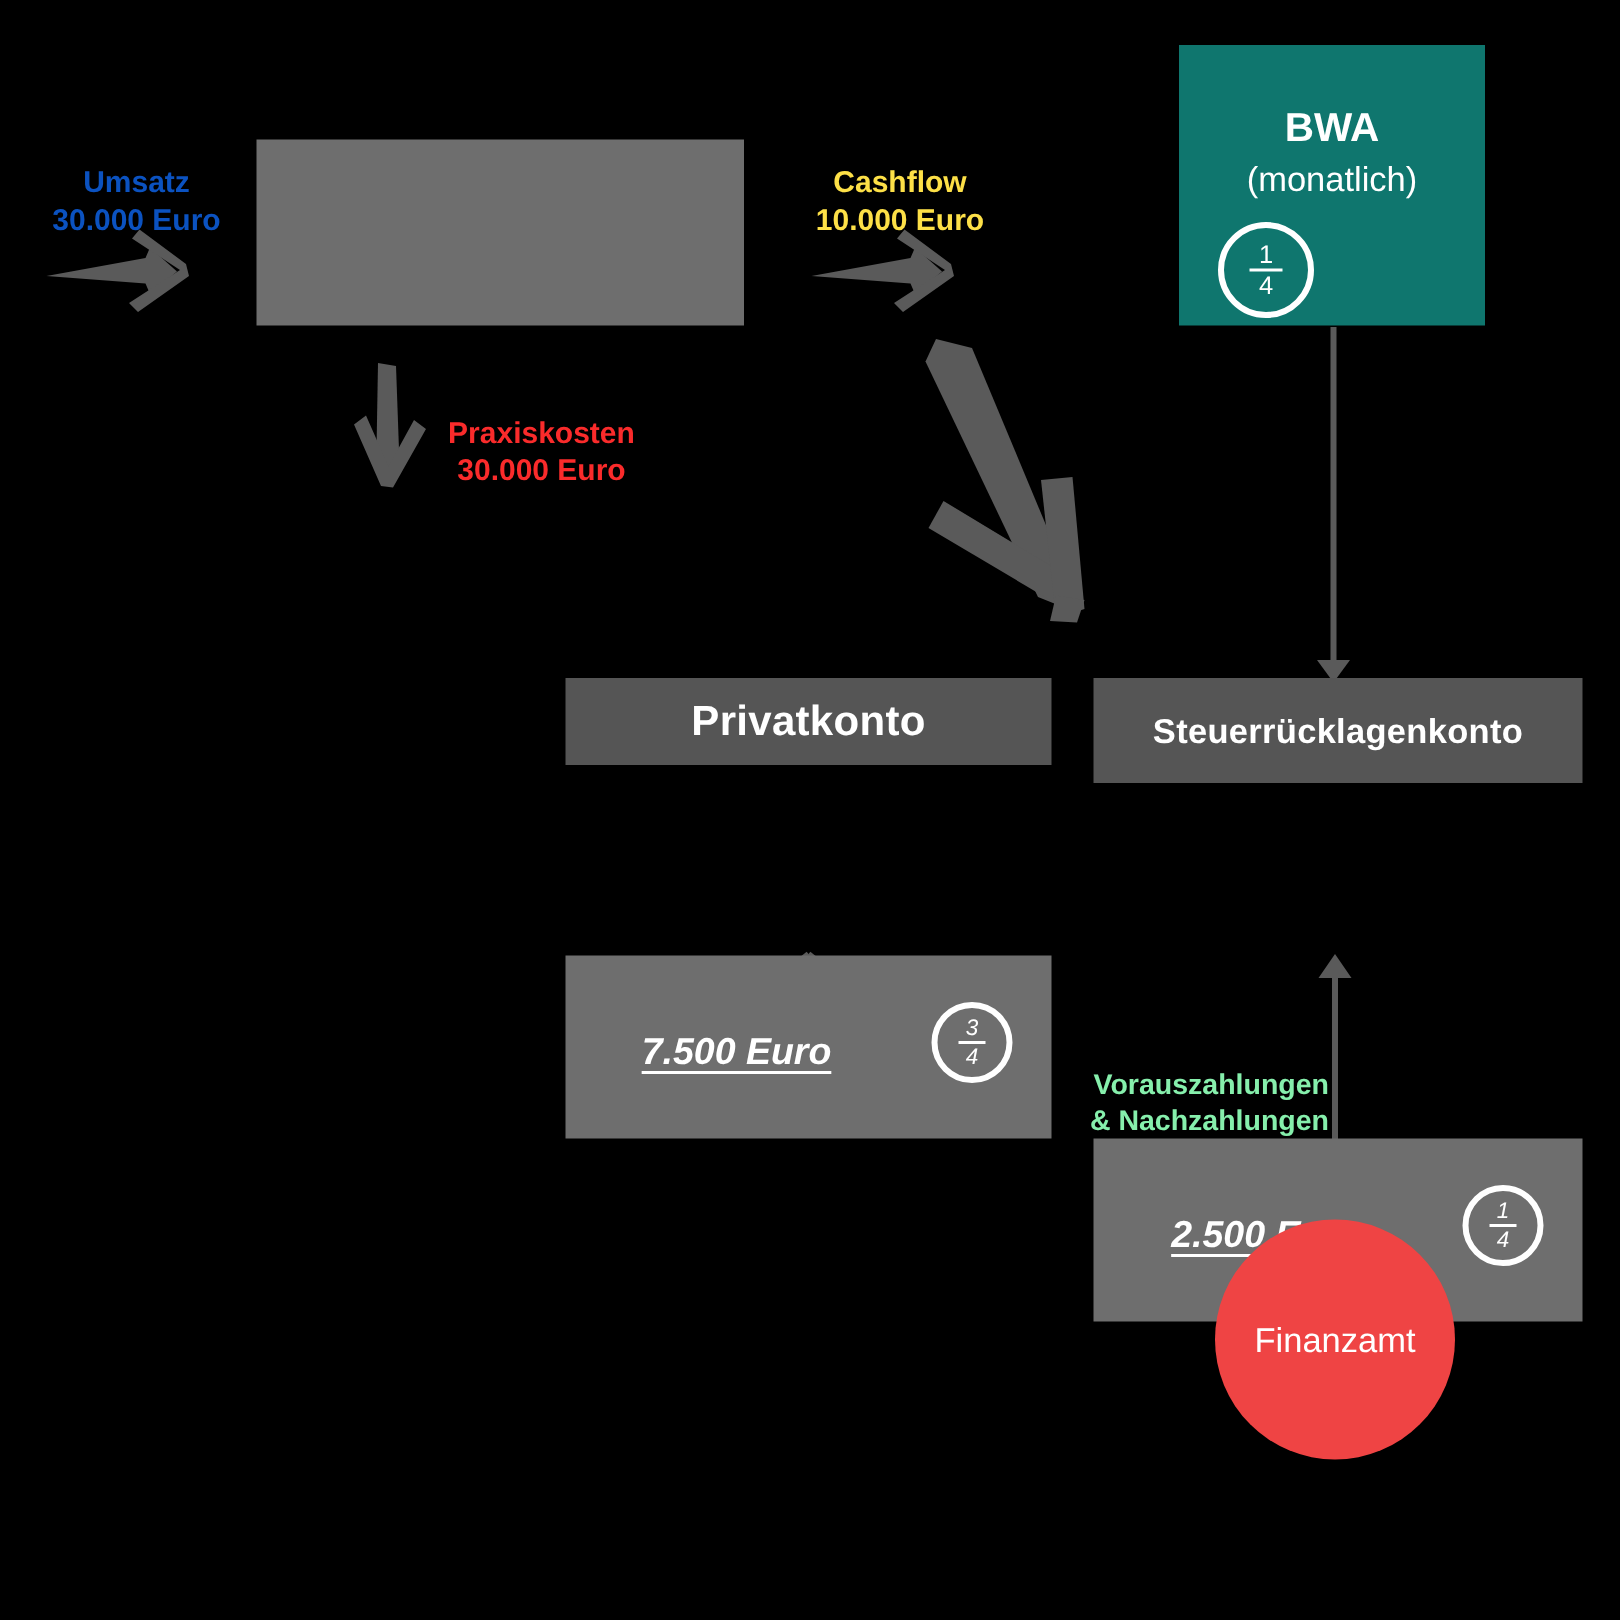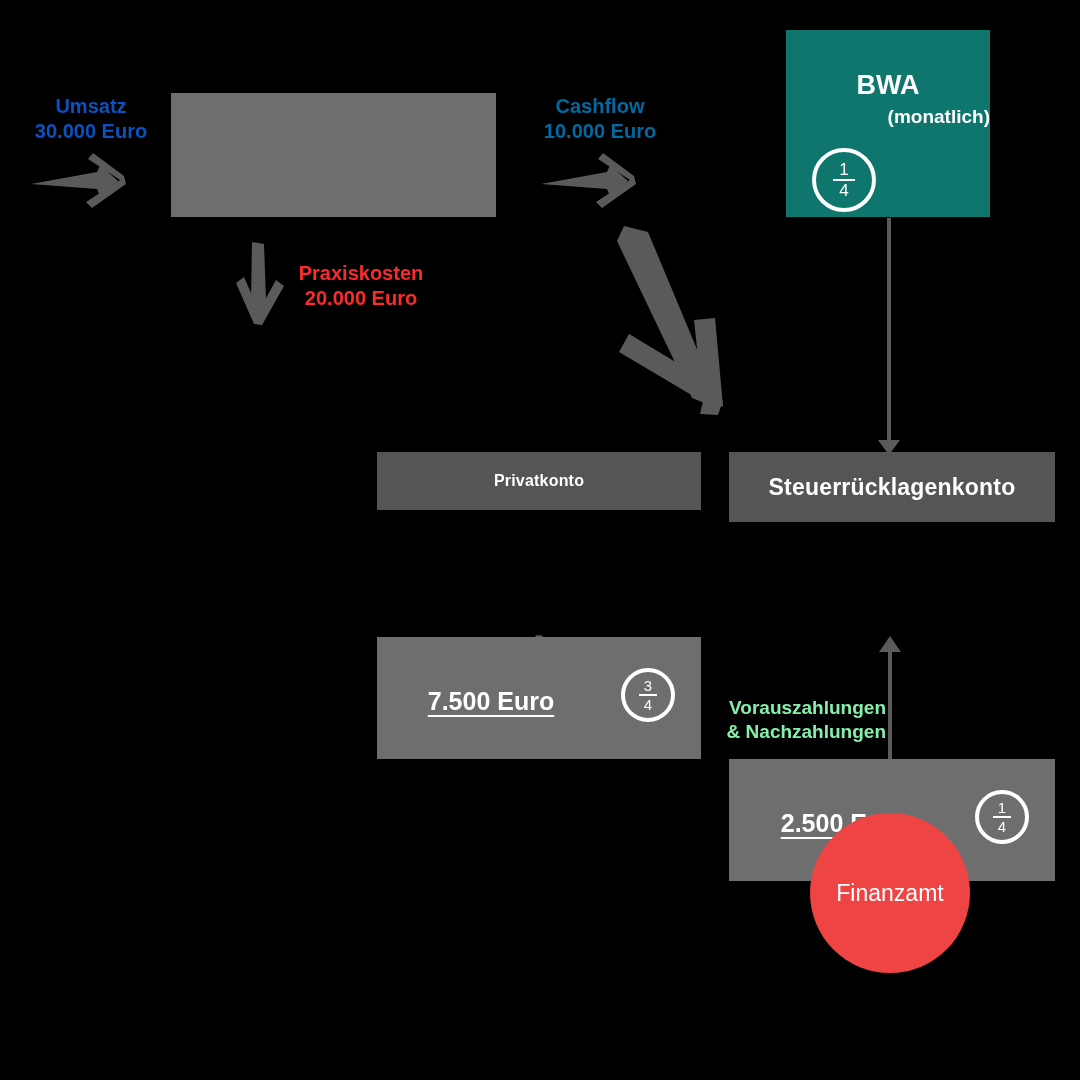--- a/index.html
+++ b/index.html
@@ -26,35 +26,36 @@
     font-weight: bold;
     display: flex;
     align-items: center;
     justify-content: center;
     text-align: center;
     letter-spacing: 0.2px;
   }
   .acct-body {
     background: #6e6e6e;
     position: relative;
+    font-style: italic;
   }
 
   
   #praxiskonto-header {
     left: 171px; top: 31px; width: 325px; height: 60px;
     font-size: 25px;
   }
   #praxiskonto-body {
     left: 171px; top: 93px; width: 325px; height: 124px;
   }
 
   
   #privatkonto-header {
     left: 377px; top: 452px; width: 324px; height: 58px;
-    font-size: 16px;
+    font-size: 28px;
   }
   #privatkonto-body {
     left: 377px; top: 513px; width: 324px; height: 122px;
   }
 
   
   #steuer-header {
     left: 729px; top: 452px; width: 326px; height: 70px;
     font-size: 23px;
   }
@@ -100,21 +101,21 @@
     left: 786px; top: 30px; width: 204px; height: 187px;
     background: #0f766e;
     color: #ffffff;
   }
   #bwa-title {
     position: absolute; left: 0; right: 0; top: 40px;
     text-align: center; font-size: 27px; font-weight: bold;
   }
   #bwa-sub {
     position: absolute; left: 0; right: 0; top: 76px;
-    text-align: right; font-size: 19px; font-weight: bold;
+    text-align: center; font-size: 23px; font-weight: normal;
   }
   #bwa-frac {
     width: 56px; height: 56px;
     left: 26px; top: 118px;
     border-width: 4px;
   }
   #bwa-frac .frac-num, #bwa-frac .frac-den { font-size: 17px; }
   #bwa-frac .frac-bar { width: 22px; }
 
   
@@ -125,28 +126,29 @@
     display: flex; align-items: center; justify-content: center;
     color: #ffffff; font-size: 23px;
   }
 
   
   .label {
     position: absolute;
     font-weight: bold;
     line-height: 1.26;
     white-space: pre-line;
+    margin-top: 16px;
   }
   #label-umsatz {
     left: 16px; top: 94px; width: 150px;
     text-align: center; color: #0B52C0; font-size: 20px;
   }
   #label-cashflow {
     left: 526px; top: 94px; width: 148px;
-    text-align: center; color: #0369a1; font-size: 20px;
+    text-align: center; color: #fde047; font-size: 20px;
   }
   #label-praxiskosten {
     left: 286px; top: 261px; width: 150px;
     text-align: center; color: #FA2B2B; font-size: 20px;
   }
   #label-zahlungen {
     left: 690px; top: 696px; width: 196px;
     text-align: right; color: #86efac; font-size: 19px;
   }
 </style>
@@ -235,18 +237,18 @@
 
   <div class="abs" id="finanzamt">Finanzamt</div>
 
   <div class="label" id="label-umsatz">Umsatz
 30.000 Euro</div>
 
   <div class="label" id="label-cashflow">Cashflow
 10.000 Euro</div>
 
   <div class="label" id="label-praxiskosten">Praxiskosten
-20.000 Euro</div>
+30.000 Euro</div>
 
   <div class="label" id="label-zahlungen">Vorauszahlungen
 &amp; Nachzahlungen</div>
 
 </div>
 
 </body></html>

